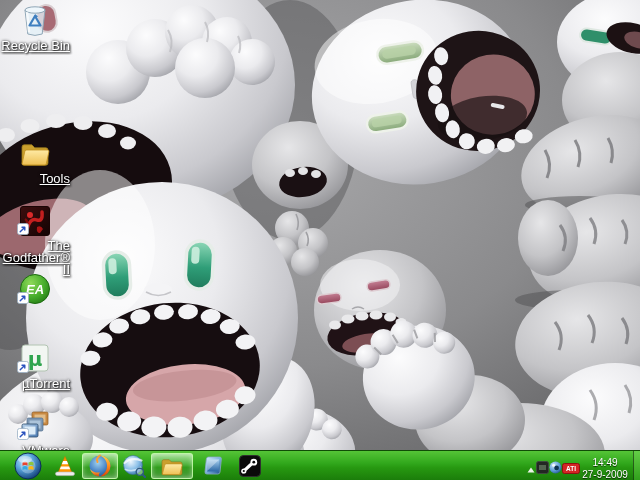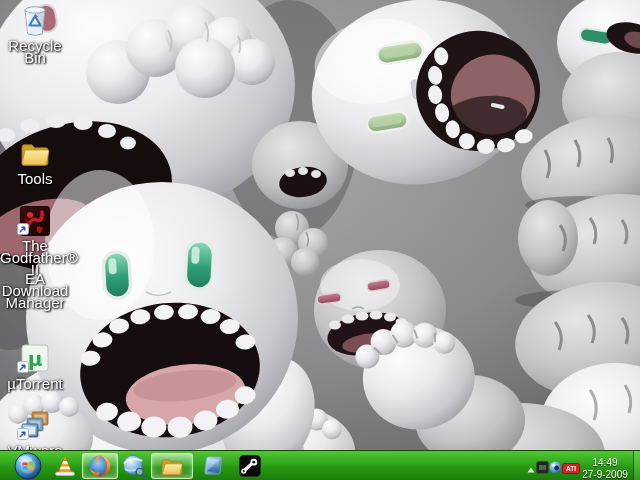--- a/index.html
+++ b/index.html
@@ -4,22 +4,22 @@
 <style>
   html,body{margin:0;padding:0;}
   body{width:640px;height:480px;overflow:hidden;font-family:"Liberation Sans",sans-serif;background:#777;}
   #screen{position:relative;width:640px;height:480px;overflow:hidden;}
   .wallpaper{position:absolute;inset:0;}
   .wallpaper svg{display:block;}
 
   
   .icon-item{position:absolute;left:0;width:70px;display:flex;flex-direction:column;align-items:center;cursor:default;}
   .icon-glyph{width:36px;height:36px;position:relative;display:flex;align-items:center;justify-content:center;}
-  .icon-label{margin-top:1px;font-size:15px;line-height:12px;color:#fff;text-align:center;width:70px;
-    text-shadow:1px 1px 2px #000,0 0 3px rgba(0,0,0,.95);}
+  .icon-label{margin-top:1px;font-size:13px;line-height:12px;color:#fff;text-align:right;width:70px;
+    text-shadow:1px 1px 2px #000,0 0 3px rgba(0,0,0,.95);text-decoration:underline;}
   .shortcut-badge{position:absolute;left:0;bottom:0;}
 
   
   .taskbar{position:absolute;left:0;right:0;bottom:0;height:30px;
     background:linear-gradient(180deg,#55c437 0%,#31a81c 42%,#279811 58%,#1b7d0a 100%);
     border-top:1px solid rgba(0,0,0,.4);box-sizing:border-box;}
   .tb-btn{position:absolute;top:2px;height:26px;border-radius:3px;display:flex;align-items:center;justify-content:center;}
   .tb-btn.active{background:linear-gradient(180deg,rgba(255,255,255,.5),rgba(255,255,255,.16) 45%,rgba(255,255,255,.05) 55%,rgba(255,255,255,.2));
     border:1px solid rgba(205,255,180,.85);box-shadow:inset 0 0 5px rgba(255,255,255,.45);box-sizing:border-box;}
   .tray{position:absolute;right:10px;top:4px;height:28px;display:flex;align-items:center;gap:0;}
@@ -293,21 +293,39 @@
             </linearGradient>
           </defs>
         <path d="M5 11 q0-2.2 2.2-2.2 l7.6 0 3 3 11 0 q2.2 0 2.2 2.2 l0 13 q0 2.2 -2.2 2.2 l-21.6 0 q-2.2 0 -2.2 -2.2 z" fill="#caa02e" stroke="#9a7a1a" stroke-width=".8"></path>
         <path d="M5 28 L7.8 15.5 Q8.1 14 9.7 14 L30.5 14 Q32.3 14 31.9 15.8 L29.4 27.4 Q29.1 29 27.4 29 L6.8 29 Q5.1 29 5 28 Z" fill="url(#foldG2)" stroke="#c08f20" stroke-width=".8"></path>
       </svg>
     </div>
     <div class="icon-label">Tools</div>
   </div>
 
   <div class="icon-item" style="top:272px">
-    <div class="icon-label">EA Download Manager</div>
+    <div class="icon-glyph">
+      <svg viewBox="0 0 36 36" width="36" height="36">
+        <defs>
+            <radialGradient id="eaG" cx="35%" cy="30%" r="80%">
+              <stop offset="0" stop-color="#8ed958"></stop>
+              <stop offset=".6" stop-color="#46ad2c"></stop>
+              <stop offset="1" stop-color="#237a14"></stop>
+            </radialGradient>
+          </defs>
+        <circle cx="18" cy="17" r="14.5" fill="url(#eaG)" stroke="#1c6b10" stroke-width="1"></circle>
+        <text x="18" y="22" text-anchor="middle" font-size="13" font-style="italic" font-weight="bold" fill="#ffffff" font-family="Liberation Sans, sans-serif">EA</text>
+      </svg>
+      <span class="shortcut-badge">
+        <svg viewBox="0 0 12 12" width="12" height="12">
+          <rect x=".5" y=".5" width="11" height="11" rx="2" fill="#ffffff" stroke="#9ab0c4" stroke-width=".8"></rect>
+          <path d="M3.2 8.8 L7.6 4.4 M5 4.2 L7.8 4.2 L7.8 7" stroke="#2a52be" stroke-width="1.4" fill="none" stroke-linecap="round" stroke-linejoin="round"></path>
+        </svg>
+      </span>
+    </div>
   </div>
 
   <div class="icon-item" style="top:341px">
     <div class="icon-glyph">
       <svg viewBox="0 0 36 36" width="36" height="36">
         <rect x="5" y="4" width="26" height="26" rx="3" fill="#f2f6f2" stroke="#b2c4b2" stroke-width="1"></rect>
         <text x="18" y="25" text-anchor="middle" font-size="20" font-weight="bold" fill="#2fa44e" font-family="DejaVu Sans, sans-serif">µ</text>
       </svg>
       <span class="shortcut-badge">
         <svg viewBox="0 0 12 12" width="12" height="12">

